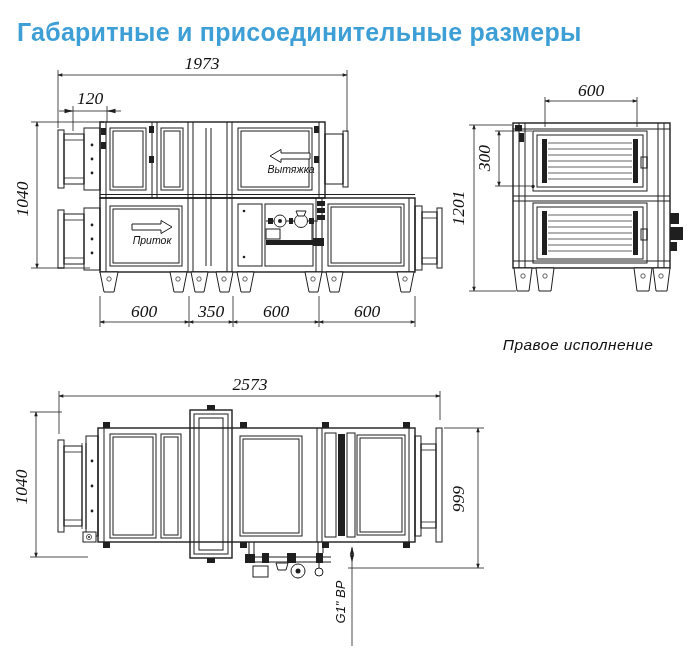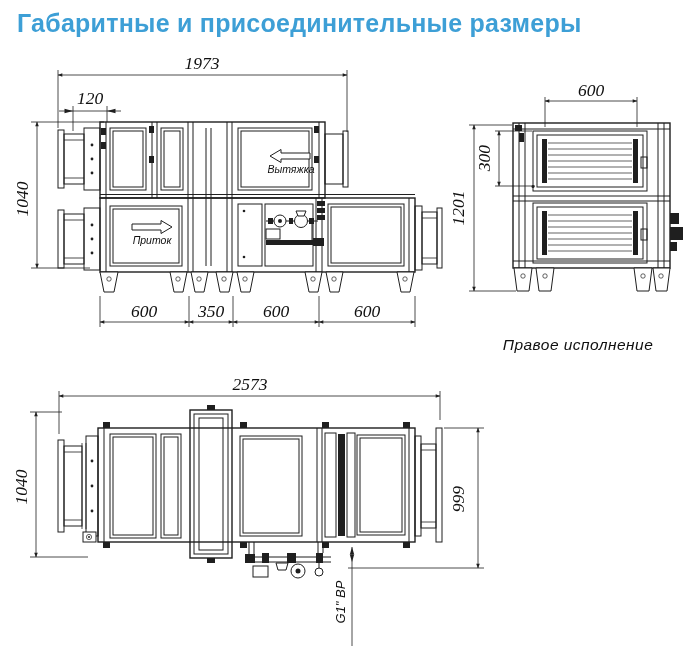--- a/index.html
+++ b/index.html
@@ -7,21 +7,21 @@
     --title:#3d9fd6;
     --bg:#ffffff;
   }
   *{margin:0;padding:0;box-sizing:border-box}
   body{background:#e9e9e9;font-family:"Liberation Sans",sans-serif}
   .page{
     position:relative;width:700px;height:653px;background:var(--bg);
     overflow:hidden;
   }
   .title{
-    position:absolute;left:17px;top:9px;
+    position:absolute;left:17px;top:18px;
     font:700 25px "Liberation Sans",sans-serif;
     color:var(--title);letter-spacing:.01em;white-space:nowrap;
   }
   svg{position:absolute;left:0;top:0}
   .ln  {fill:none;stroke:var(--line);stroke-width:1}
   .ln2 {fill:none;stroke:var(--line);stroke-width:1.4}
   .thn {fill:none;stroke:var(--line);stroke-width:.8}
   .lvr {fill:none;stroke:var(--line);stroke-width:.7}
   .dml {fill:none;stroke:var(--line);stroke-width:.8}
   .blk {fill:var(--line);stroke:none}

